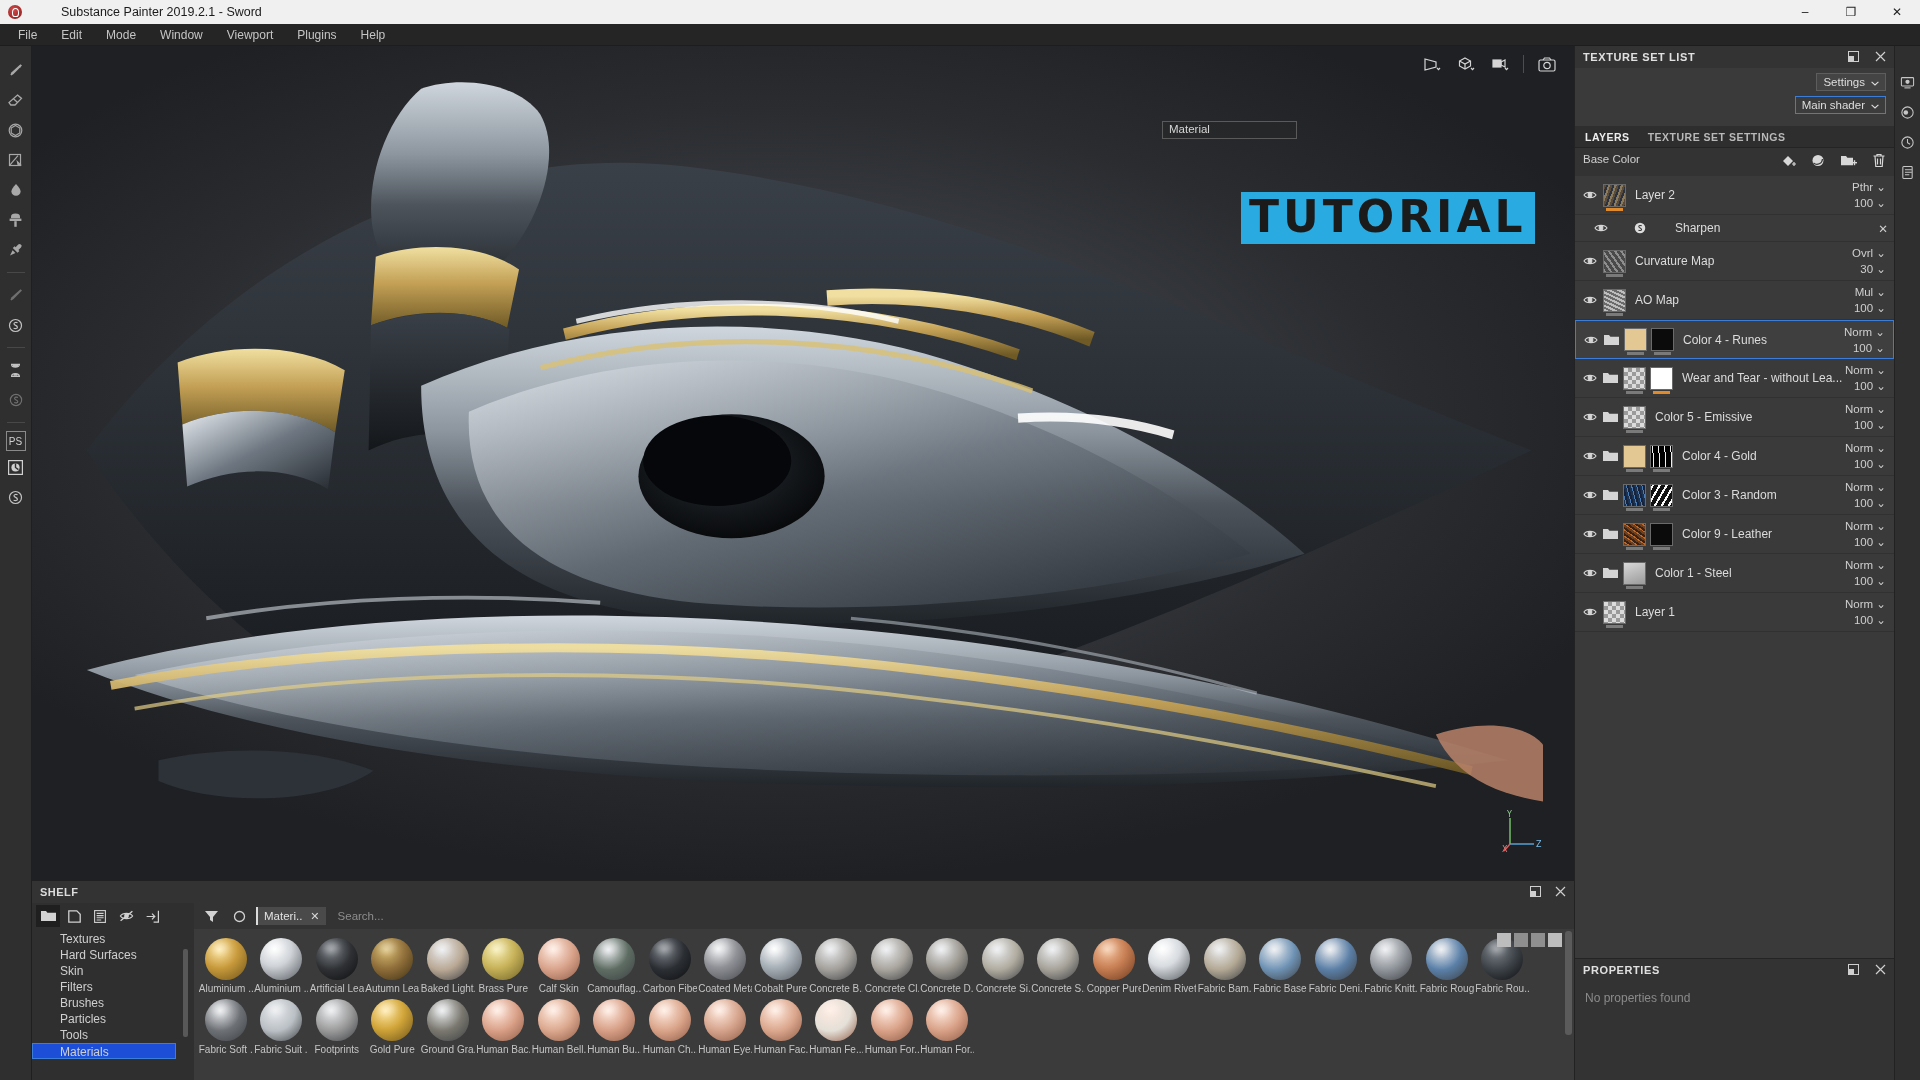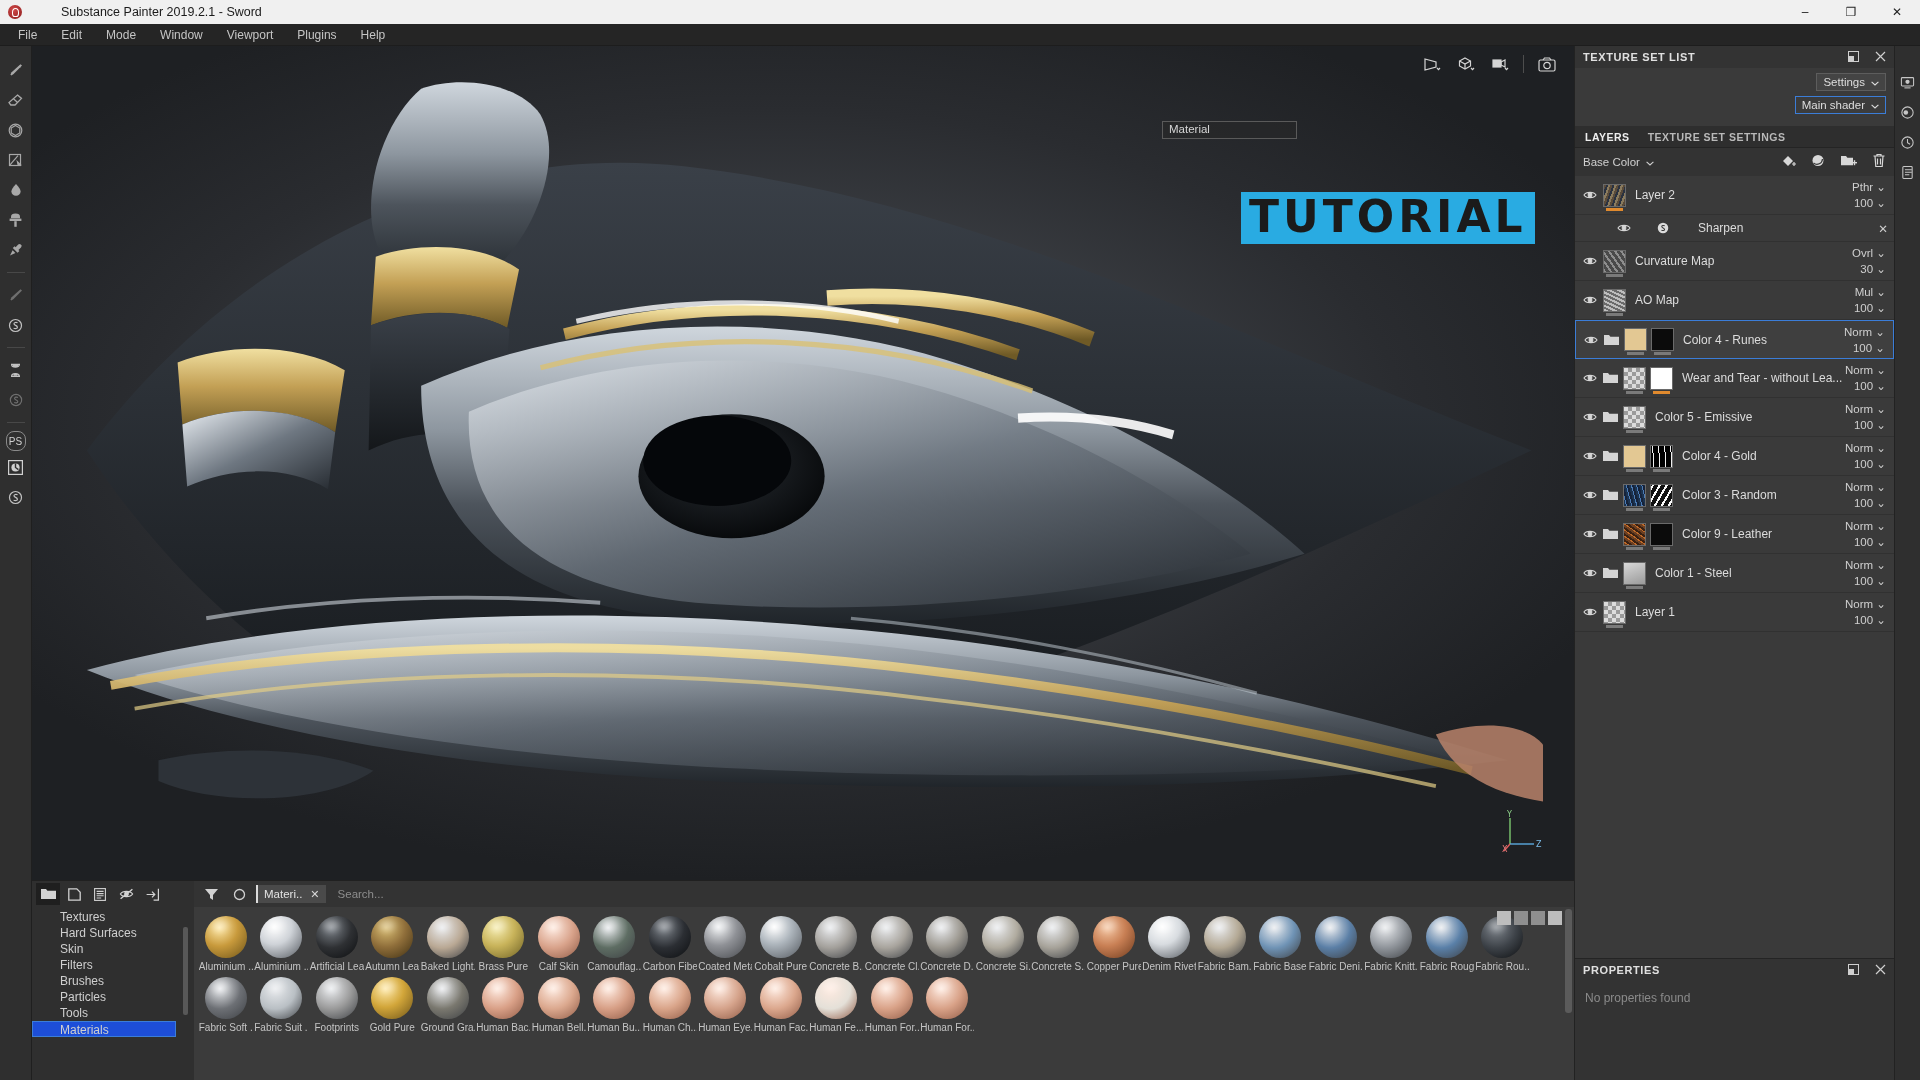--- a/index.html
+++ b/index.html
@@ -20,21 +20,21 @@
   .tb-btn{width:46px;height:24px;display:flex;align-items:center;justify-content:center;color:#222;font-size:12px;}
   
   .menubar{height:22px;background:#252525;display:flex;align-items:center;padding-left:6px;
     border-bottom:1px solid #1d1d1d;}
   .menu-item{padding:3px 12px;color:#c5c5c5;font-size:12px;cursor:default;}
   
   .app{display:flex;height:1034px;width:1920px;}
   .leftbar{width:32px;background:#2f2f2f;border-right:1px solid #1f1f1f;
     display:flex;flex-direction:column;align-items:center;padding-top:10px;gap:2px;}
   .lb-tool{width:28px;height:28px;display:flex;align-items:center;justify-content:center;
-    color:#9a9a9a;position:relative;border-radius:8px;}
+    color:#9a9a9a;position:relative;border-radius:0;}
   .lb-tool svg{display:block;}
   .lb-tool.boxed{border:1px solid #8a8a8a;width:20px;height:20px;font-size:10px;color:#d0d0d0;}
   .lb-sep{width:18px;height:1px;background:#484848;margin:6px 0;}
   .center{flex:1;display:flex;flex-direction:column;min-width:0;}
   
   .viewport{position:relative;flex:1;background:#272727;overflow:hidden;}
   .vp-canvas{position:absolute;inset:0;
     background:
       radial-gradient(ellipse 60% 55% at 48% 45%, #51545a 0%, #3a3d42 38%, #2a2c30 68%, #1e2023 100%);
   }
@@ -92,27 +92,27 @@
   .panel-hdr .hdr-btns{position:absolute;right:8px;display:flex;gap:16px;color:#d0d0d0;font-size:11px;}
   .tsl{height:58px;background:#3a3a3a;position:relative;}
   .tsl-settings{position:absolute;right:8px;top:5px;height:18px;border:1px solid #5d5d5d;
     background:#444;color:#dedede;font-size:11.5px;display:flex;align-items:center;gap:6px;padding:0 6px;}
   .tsl-shader{position:absolute;right:8px;top:28px;height:18px;border:1px solid #3b7dd8;
     background:#3c3c3c;color:#dedede;font-size:11.5px;display:flex;align-items:center;gap:6px;padding:0 6px;}
   .tabsrow{height:22px;background:#2e2e2e;display:flex;align-items:center;gap:18px;padding:0 10px;
     font-size:10.5px;font-weight:bold;letter-spacing:.5px;color:#b9b9b9;border-bottom:1px solid #242424;}
   .tabsrow .tab.active{color:#efefef;}
   .layer-tools{height:28px;background:#333;display:flex;align-items:center;padding:0 8px;position:relative;}
-  .blend-sel{height:18px;color:#d0d0d0;font-size:11.5px;display:flex;align-items:center;gap:6px;}
+  .blend-sel{height:18px;color:#d0d0d0;font-size:11.5px;display:flex;align-items:center;gap:6px;flex-direction:column;}
   .lt-right{position:absolute;right:8px;display:flex;gap:15px;align-items:center;color:#d8d8d8;}
   .layers{flex:1;overflow:hidden;background:#3a3a3a;}
   .layer{height:39px;display:flex;align-items:center;padding:0 0 0 6px;position:relative;
     border-bottom:1px solid #313131;background:#3a3a3a;}
   .layer.sel{background:#3f3f3f;border:1px solid #3b7dd8;}
-  .layer.effect{height:27px;padding-left:40px;gap:18px;}
+  .layer.effect{height:27px;padding-left:17px;gap:18px;}
   .eye{width:18px;display:flex;align-items:center;justify-content:center;color:#d6d6d6;}
   .folder{width:18px;display:flex;align-items:center;justify-content:center;color:#d4d4d4;margin-left:2px;}
   .thumb{width:23px;height:23px;margin-left:4px;border:1px solid #6a6a6a;position:relative;}
   .thumb .bar{position:absolute;left:2px;right:2px;bottom:-5px;height:3px;background:#7a7a7a;}
   .thumb .bar.org{background:#e08a2e;}
   .checker{background-image:
     linear-gradient(45deg,#9a9a9a 25%,transparent 25%,transparent 75%,#9a9a9a 75%),
     linear-gradient(45deg,#9a9a9a 25%,#dcdcdc 25%,#dcdcdc 75%,#9a9a9a 75%);
     background-size:8px 8px;background-position:0 0,4px 4px;}
   .lname{margin-left:9px;font-size:12px;color:#dcdcdc;white-space:nowrap;overflow:hidden;}
@@ -344,20 +344,36 @@
         <line x1="8" y1="34" x2="2" y2="41" stroke="#e05a5a" stroke-width="1.4"></line>
         <text x="5" y="7" fill="#8fd38a" font-size="8" font-family="DejaVu Sans">Y</text>
         <text x="34" y="37" fill="#7bbbe8" font-size="8" font-family="DejaVu Sans">Z</text>
         <text x="0" y="42" fill="#e87b7b" font-size="8" font-family="DejaVu Sans">X</text>
       </svg>
 
       <div class="ov-tut">TUTORIAL</div>
     </div>
 
     <div class="shelf">
+      <div class="shelf-title">
+        <span>SHELF</span>
+        <span class="ttl-btns">
+          <span>
+            <svg width="11" height="11" viewBox="0 0 11 11" fill="none" stroke="#cfcfcf" stroke-width="1">
+                <rect x=".5" y=".5" width="10" height="10"></rect>
+                <rect x="1.5" y="5.5" width="4" height="4" fill="#cfcfcf"></rect>
+              </svg>
+          </span>
+          <span>
+            <svg width="11" height="11" viewBox="0 0 11 11" stroke="#cfcfcf" stroke-width="1.2">
+                <path d="M1 1 L10 10 M10 1 L1 10"></path>
+              </svg>
+          </span>
+        </span>
+      </div>
       <div class="shelf-body">
         <div class="shelf-left">
           <div class="shelf-lefttools" id="shelfLeftTools">
               <div class="st-ic active">
                 <svg width="15" height="12" viewBox="0 0 15 12" fill="#d2d2d2">
                   <path d="M0 1 h5 l1.4 1.8 H15 v8.2 H0 Z"></path>
                 </svg>
               </div>
               <div class="st-ic">
                 <svg width="13" height="13" viewBox="0 0 13 13" fill="none" stroke="#d2d2d2" stroke-width="1.3">

